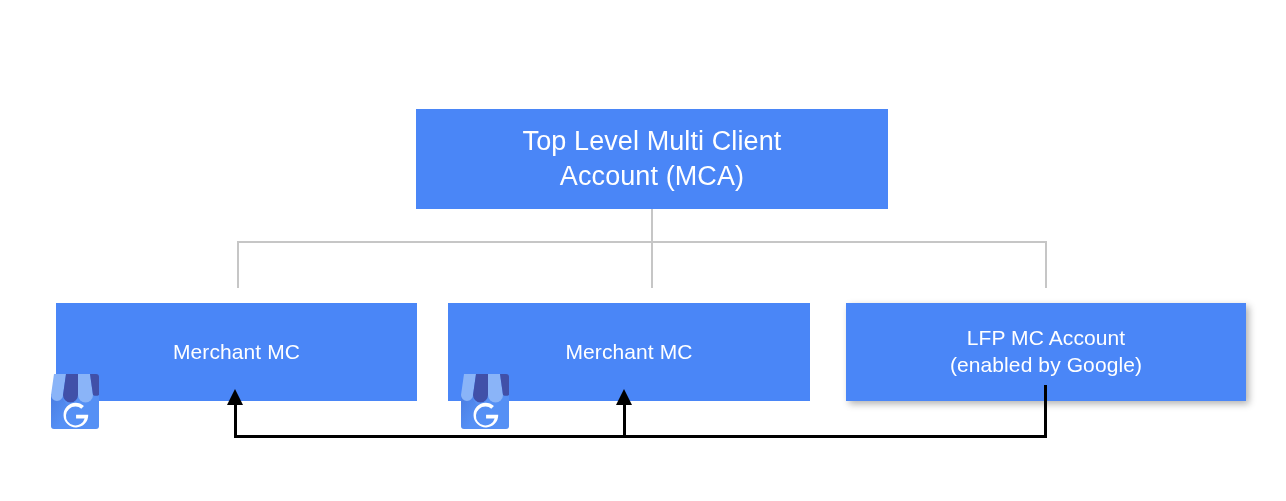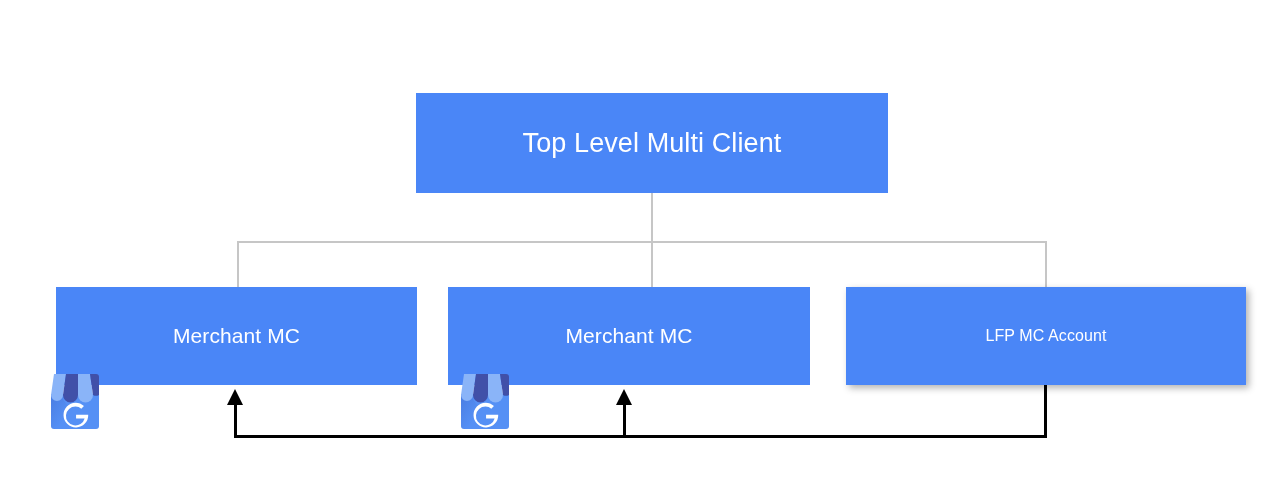--- a/index.html
+++ b/index.html
@@ -25,20 +25,21 @@
     background: #4a86f7;
     color: #ffffff;
     display: flex;
     flex-direction: column;
     align-items: center;
     justify-content: center;
     text-align: center;
     line-height: 1.28;
     letter-spacing: 0.1px;
     z-index: 4;
+    margin-top: 16px;
   }
   .node .line1,
   .node .line2 {
     display: block;
     white-space: nowrap;
   }
 
   #node-top {
     left: 416px;
     top: 93px;
@@ -58,21 +59,21 @@
     top: 287px;
     width: 362px;
     height: 98px;
     font-size: 21px;
   }
   #node-lfp {
     left: 846px;
     top: 287px;
     width: 400px;
     height: 98px;
-    font-size: 16px;
+    font-size: 21px;
     box-shadow: 3px 3px 7px rgba(0,0,0,0.30);
   }
 
   
   .gray-line {
     position: absolute;
     background: #c6c6c6;
     z-index: 1;
   }
   #trunk-top      { left: 651px; top: 193px; width: 2px;  height: 50px; }
@@ -120,32 +121,34 @@
 <div id="canvas">
 
   <div class="gray-line" id="trunk-top"></div>
   <div class="gray-line" id="bus-horizontal"></div>
   <div class="gray-line" id="branch-left"></div>
   <div class="gray-line" id="branch-mid"></div>
   <div class="gray-line" id="branch-right"></div>
 
   <div class="node" id="node-top">
     <span class="line1">Top Level Multi Client</span>
+    <span class="line2">Account (MCA)</span>
   </div>
 
   <div class="node" id="node-sub1">
     <span class="line1">Merchant MC</span>
   </div>
 
   <div class="node" id="node-sub2">
     <span class="line1">Merchant MC</span>
   </div>
 
   <div class="node" id="node-lfp">
     <span class="line1">LFP MC Account</span>
+    <span class="line2">(enabled by Google)</span>
   </div>
 
   <div class="black-line" id="fb-down-right"></div>
   <div class="black-line" id="fb-horizontal"></div>
   <div class="black-line" id="fb-up-left"></div>
   <div class="black-line" id="fb-up-mid"></div>
   <div class="arrowhead" id="arrow-left"></div>
   <div class="arrowhead" id="arrow-mid"></div>
 
   <svg class="gbp-icon" id="gbp-icon-1" viewBox="0 0 72 72">

